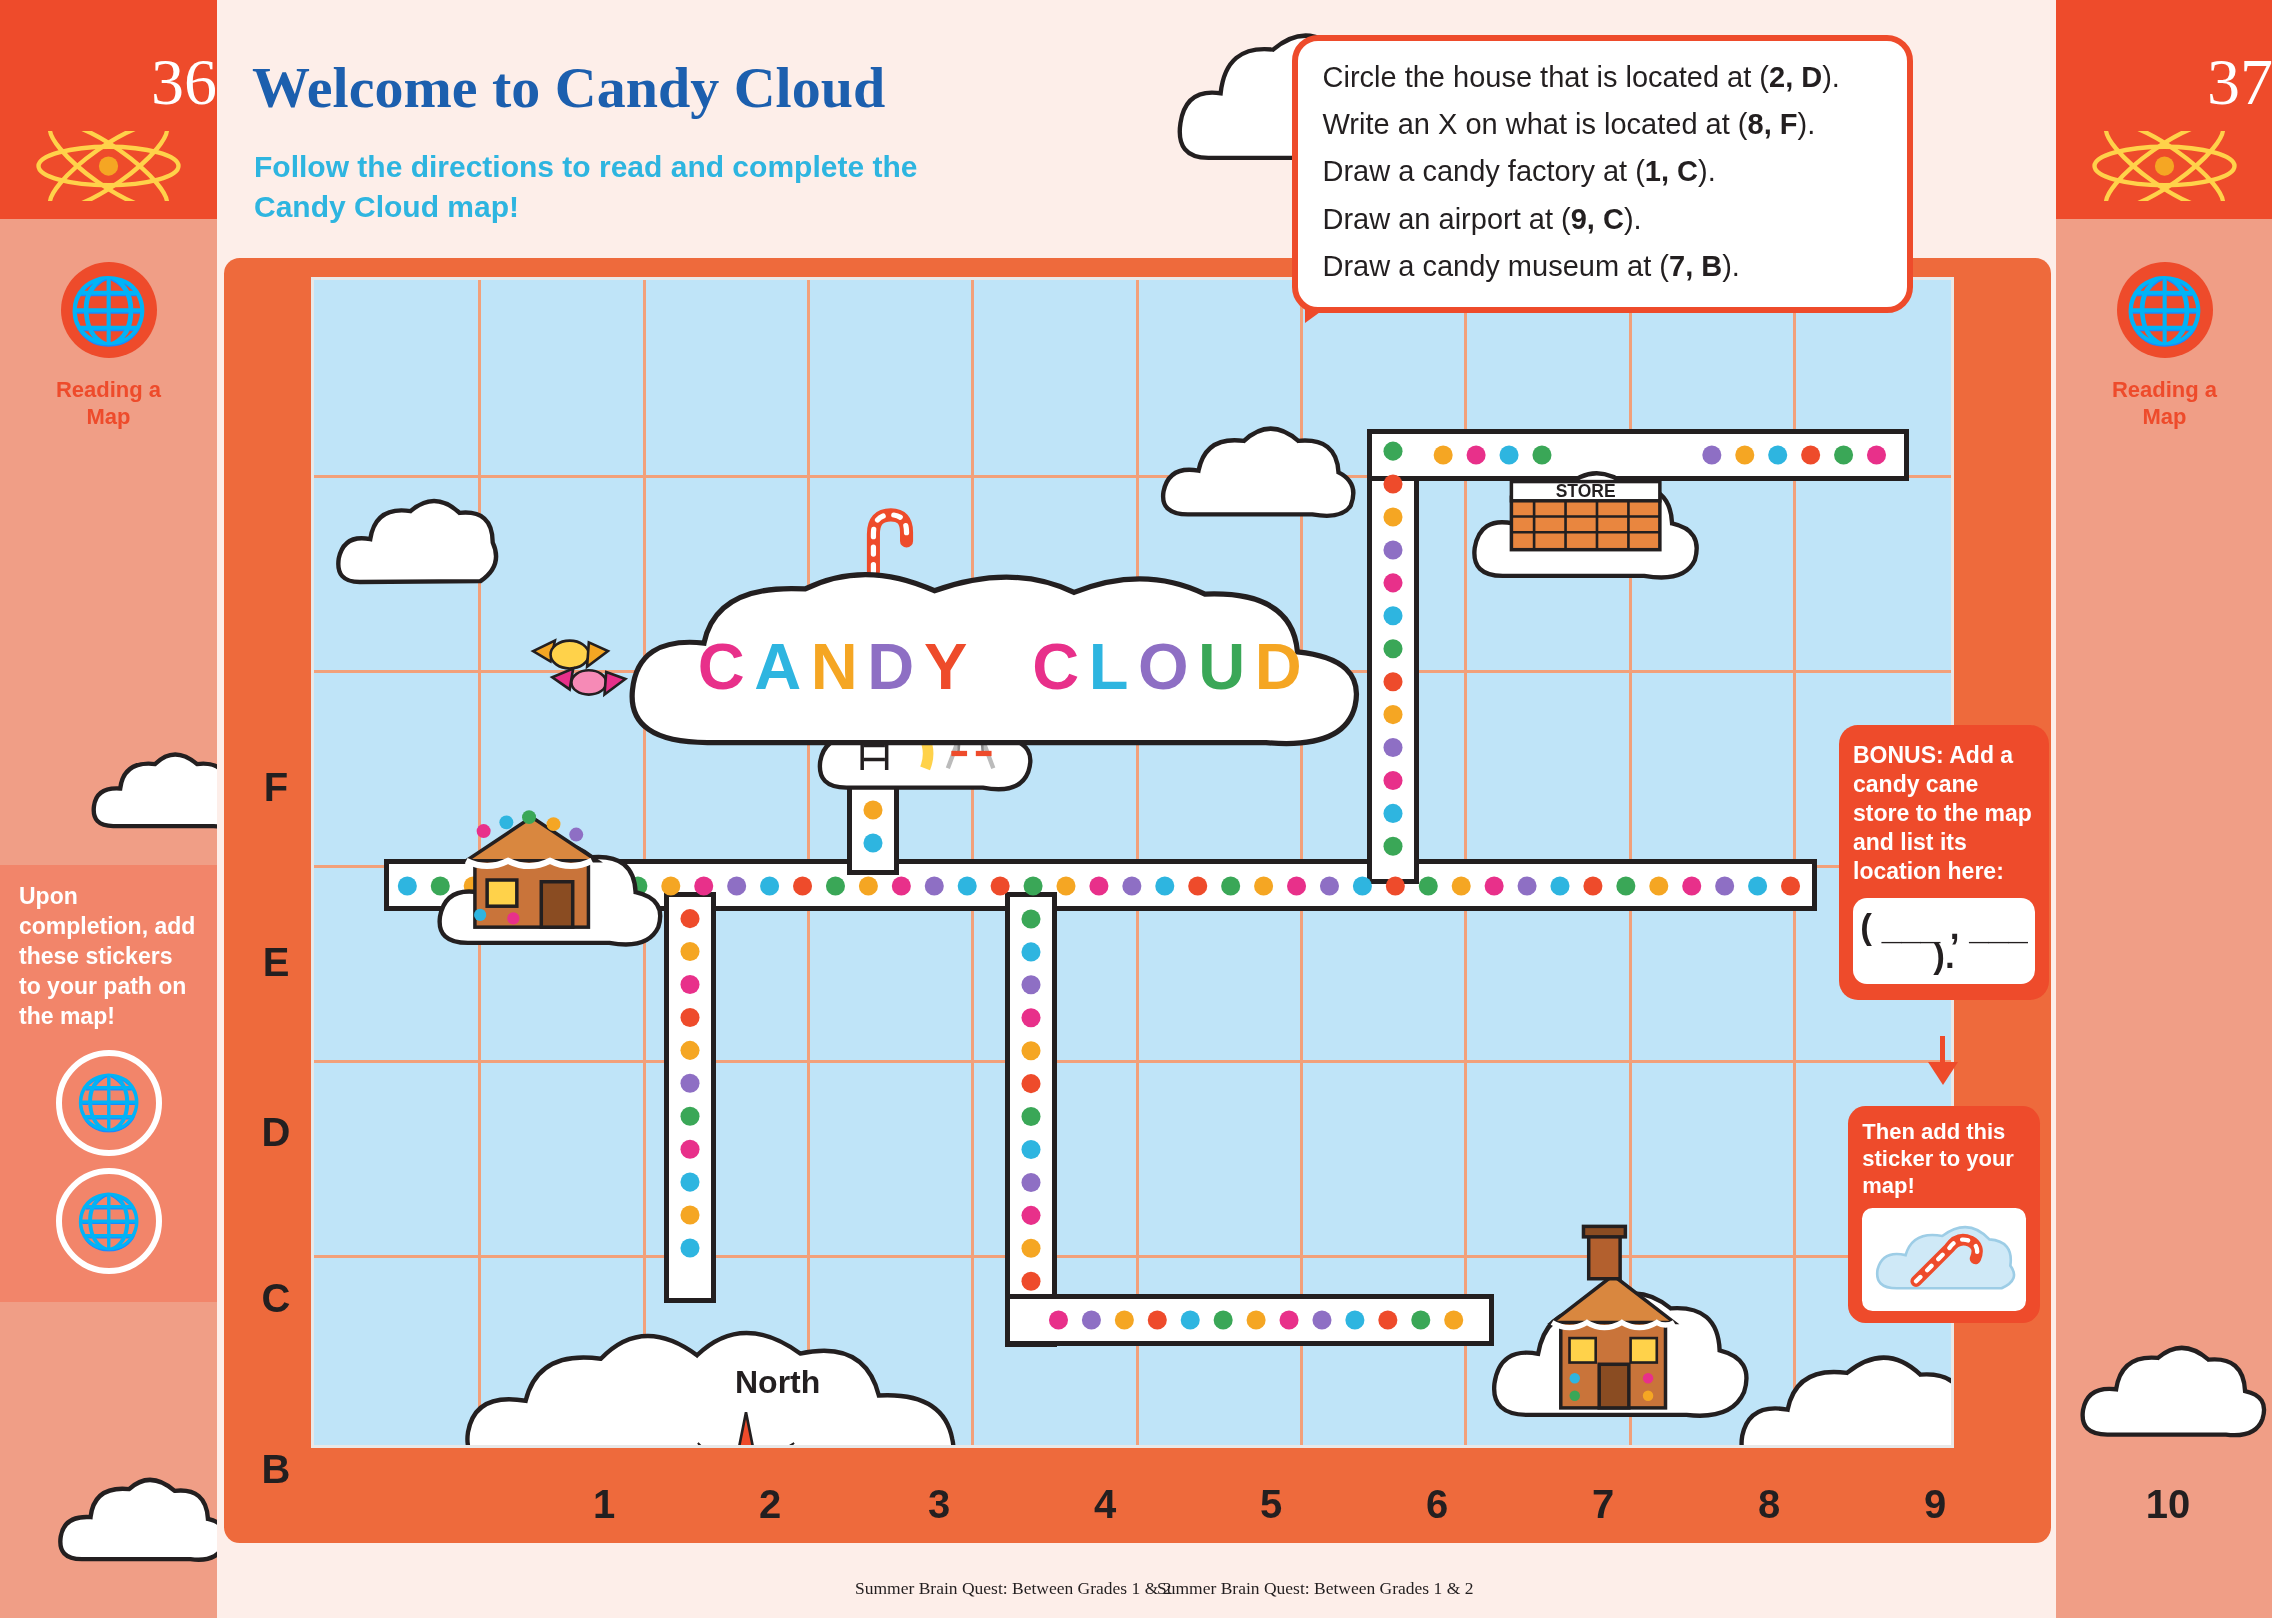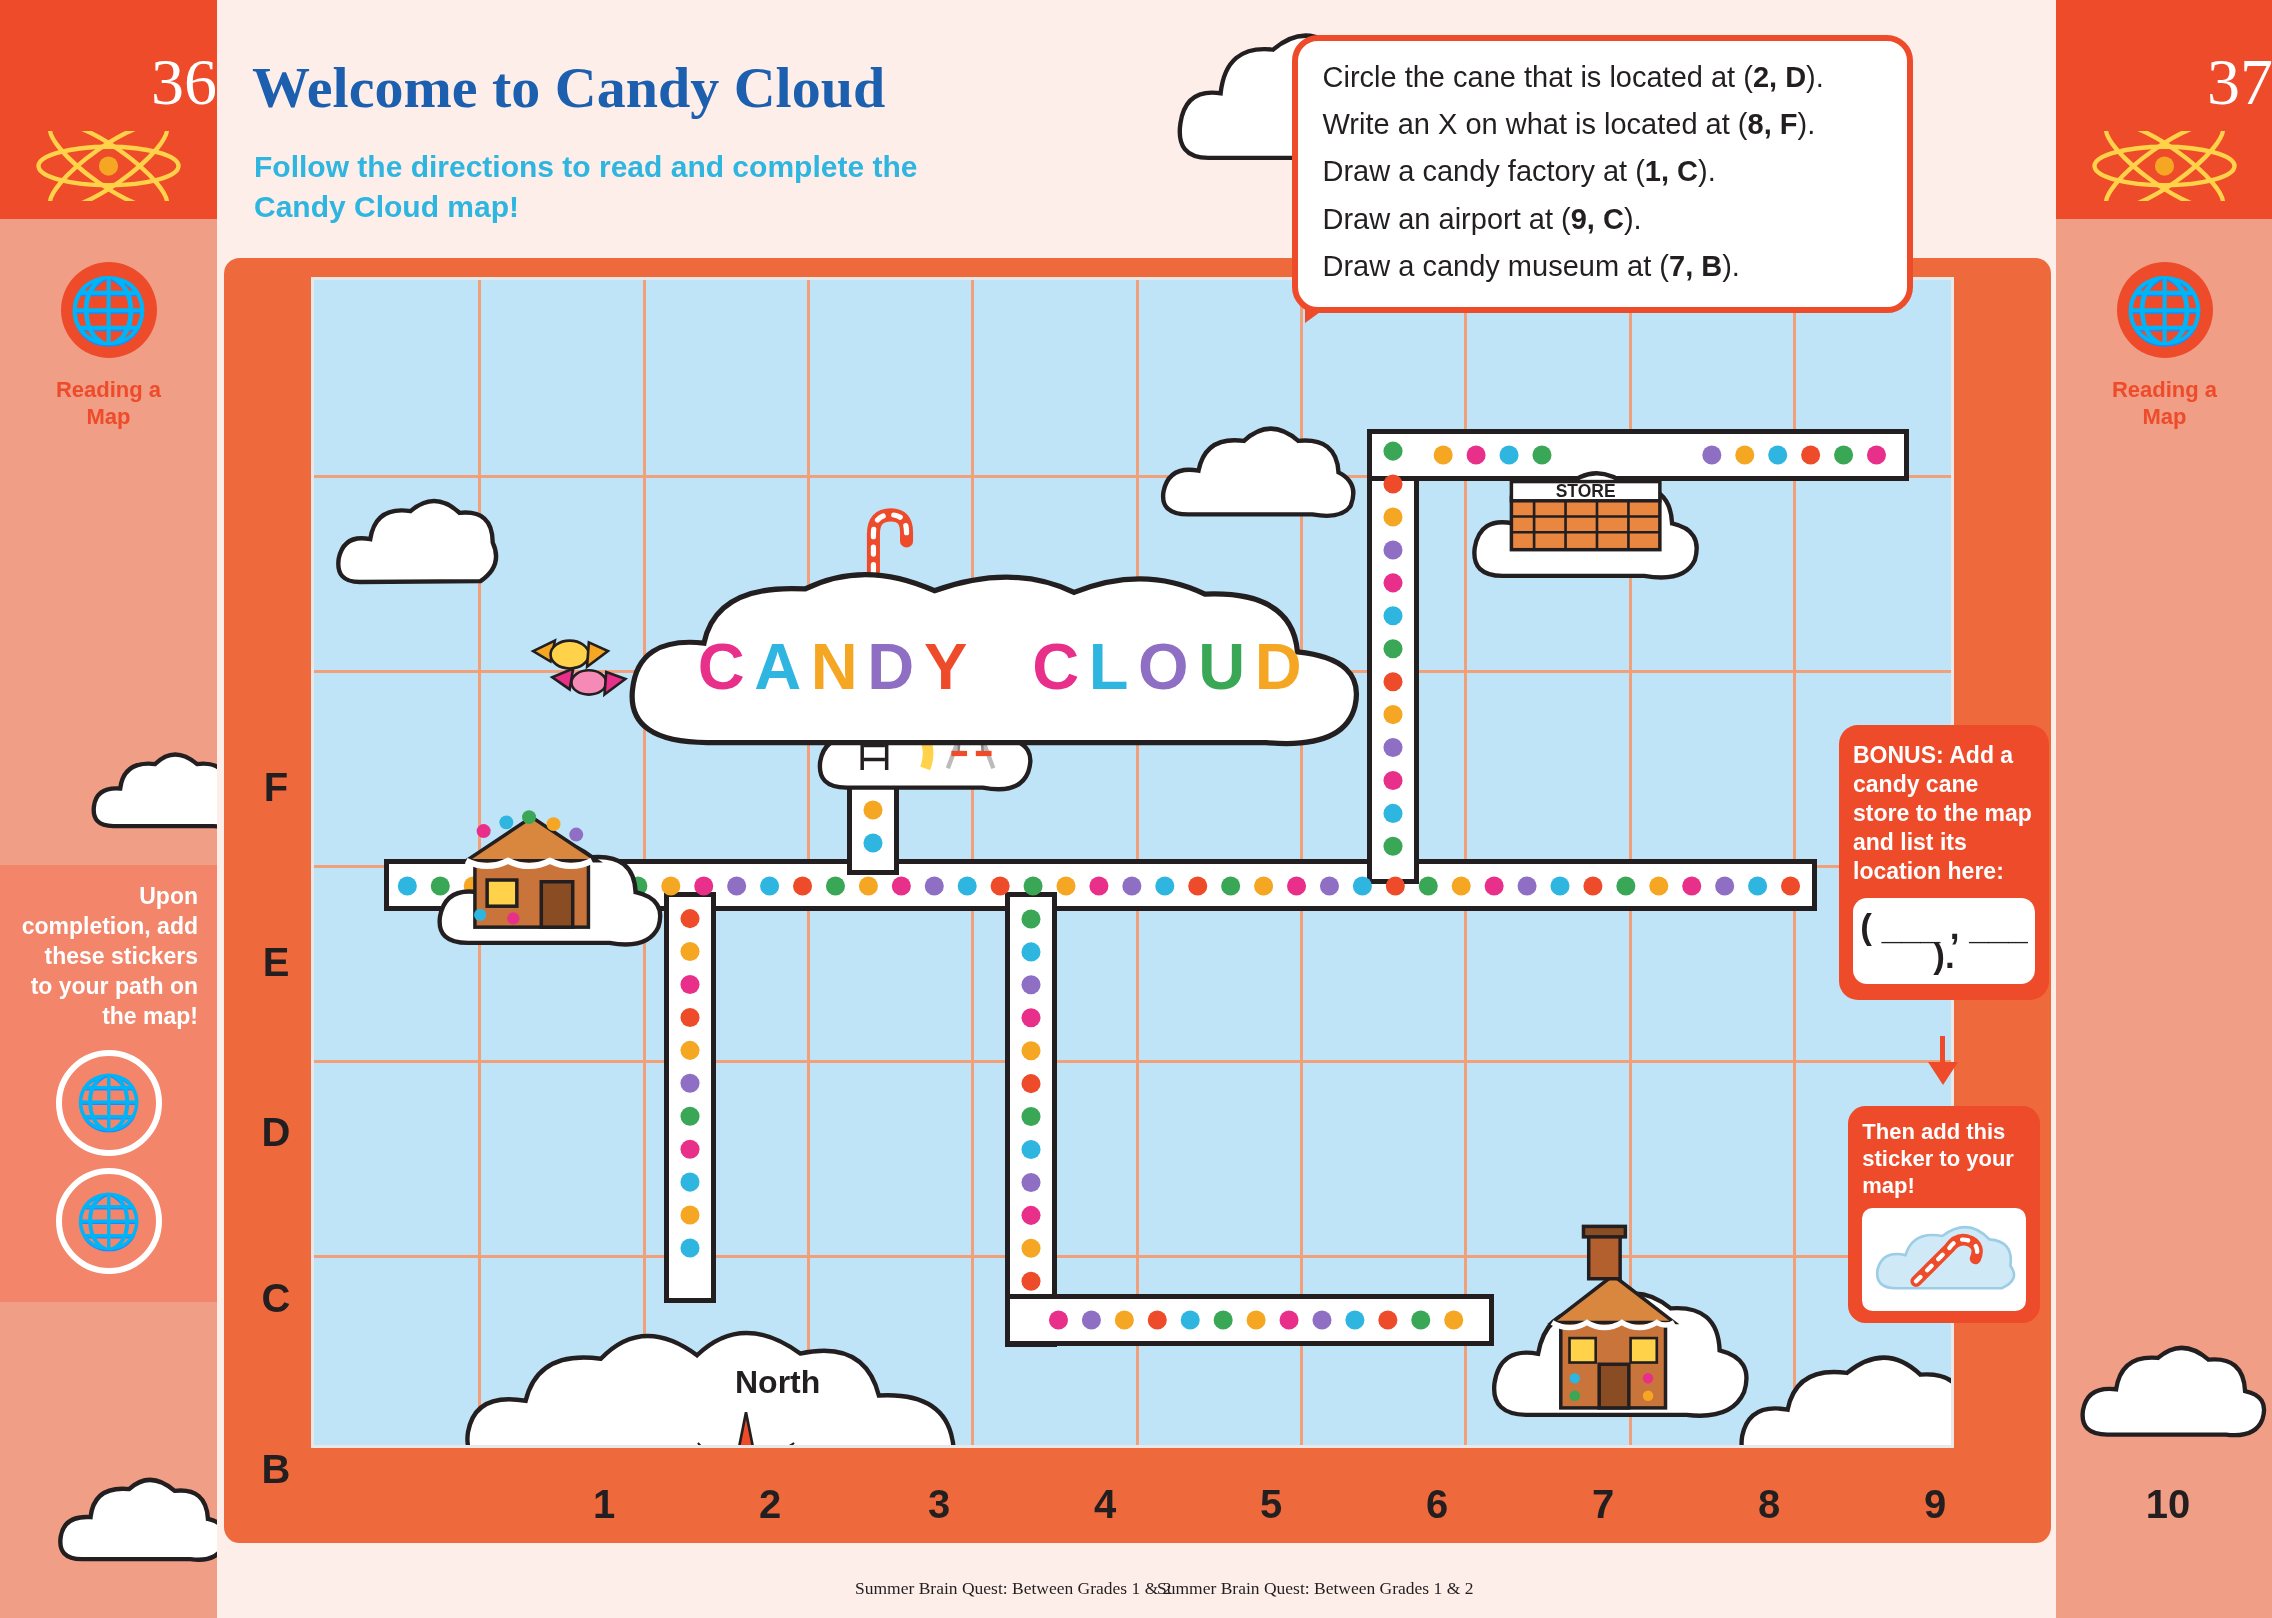--- a/index.html
+++ b/index.html
@@ -28,21 +28,21 @@
   .rail-globe.top{top:262px;}
   .globe-glyph{color:#fff;font-size:65px;line-height:65px;}
   .rail-caption{
     position:absolute;left:0;width:217px;text-align:center;
     color:#ee4b2b;font-size:22px;line-height:27px;font-weight:bold;
   }
   .sticker-panel{
     position:absolute;left:0;width:217px;background:#f2856a;
   }
   .sticker-note{
-    color:#fff;font-size:23px;line-height:30px;text-align:right;font-weight:bold;
+    color:#fff;font-size:23px;line-height:30px;text-align:left;font-weight:bold;
     padding:15.7px 19px 7px 19px;
   }
   .sticker-circle{
     width:94px;height:94px;border-radius:50%;
     border:6.1px solid #fff;margin:12.2px auto 0 auto;
     display:flex;align-items:center;justify-content:center;color:#fff;font-size:54px;
   }
   
   .page{
     position:absolute;left:217px;top:0;width:1839px;height:1619px;
@@ -201,21 +201,21 @@
 
   <svg style="position:absolute;left:953px;top:17.5px;z-index:2;" width="227" height="175" viewBox="0 0 260 200">
     <path d="M44 160 Q6 160 12 120 Q18 80 58 86 Q64 30 118 36 Q158 2 196 40 Q246 36 246 92 Q258 126 226 152 Q200 170 160 160 Z" fill="#fff" stroke="#231f20" stroke-width="5"></path>
   </svg>
   <svg style="position:absolute;left:1451px;top:149px;z-index:2;" width="262" height="166" viewBox="0 0 300 190">
     <path d="M48 152 Q8 152 14 114 Q20 74 62 80 Q70 26 126 32 Q170 0 212 38 Q268 32 268 86 Q292 118 256 146 Q226 166 178 152 Z" fill="#fff" stroke="#231f20" stroke-width="5"></path>
   </svg>
 
   <div class="callout-tail"></div>
   <div class="callout">
-    <p><span>Circle the cane that is located at (</span><b>2, D</b><span>).</span></p>
+    <p><span>Circle the house that is located at (</span><b>2, D</b><span>).</span></p>
     <p><span>Write an X on what is located at (</span><b>8, F</b><span>).</span></p>
     <p><span>Draw a candy factory at (</span><b>1, C</b><span>).</span></p>
     <p><span>Draw an airport at (</span><b>9, C</b><span>).</span></p>
     <p><span>Draw a candy museum at (</span><b>7, B</b><span>).</span></p>
   </div>
 
   <div class="map-frame">
 
     <div class="row-label" style="top:507px;">F</div>
     <div class="row-label" style="top:682px;">E</div>

